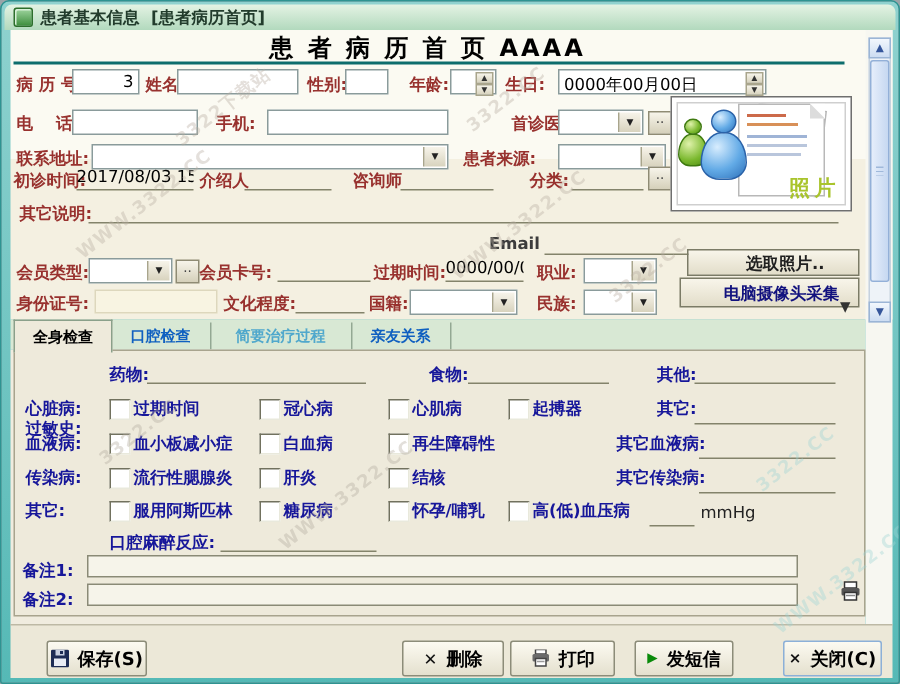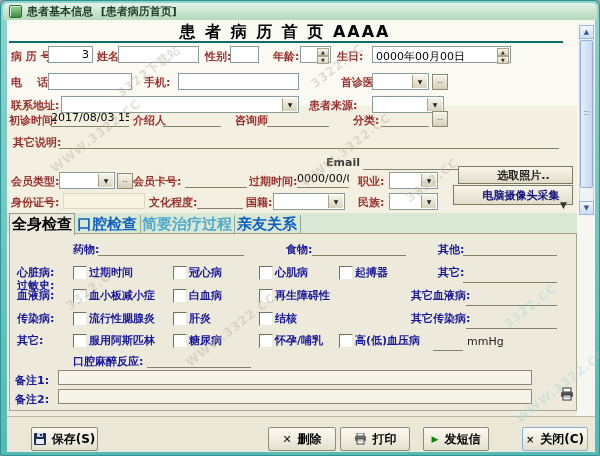--- a/index.html
+++ b/index.html
@@ -38,21 +38,21 @@
   .spnb span{flex:1;background:linear-gradient(#f7f4ea,#d8d3be);border:1px solid #a9a58c;
     font-size:5px;line-height:6px;text-align:center;color:#333;}
   .brw{position:absolute;width:14px;height:14px;background:linear-gradient(#f7f4ea,#d5d0ba);
     border:1px solid #8f8b74;font-size:9px;line-height:11px;text-align:center;color:#444;}
   .cb{position:absolute;width:12px;height:12px;background:#fff;border:1px solid;
     border-color:#71715e #e9e9dc #e9e9dc #71715e;}
   .btn{position:absolute;height:22px;background:linear-gradient(#fcfaf1,#e4e0ce);
     border:1px solid #8c8c79;border-radius:2px;display:flex;align-items:center;
     justify-content:center;gap:6px;font-size:12px;font-weight:bold;color:#000;cursor:default;}
   .tab{position:absolute;display:flex;align-items:center;justify-content:center;
-    font-size:15px;font-weight:bold;border-right:1px solid #93a893;}
+    font-size:10px;font-weight:bold;border-right:1px solid #93a893;}
   .wm{position:absolute;font-size:12px;font-weight:bold;letter-spacing:1px;
     transform:rotate(-38deg);pointer-events:none;z-index:60;white-space:pre;opacity:.38;}
   
   .photo{position:absolute;left:446px;top:63px;width:119px;height:75px;background:#fff;
     border:1px solid #6f6f6f;box-shadow:inset 0 0 0 3px #fff, inset 0 0 0 4px #cfcfcf;}
   .sheet{position:absolute;background:#fff;border:1px solid #b8b8b8;}
   .pline{position:absolute;height:2px;}
   .bud{position:absolute;}
   .caption{position:absolute;color:#a9c42c;font-weight:bold;font-size:14px;letter-spacing:3px;}
   .pbtn{position:absolute;background:linear-gradient(#f8f5ea,#e2ddc9);border:1px solid #7b7b66;
@@ -163,20 +163,36 @@
   <span class="ulf" style="left:196px;top:192px;width:46px;"></span>
   <span class="lr" style="left:245px;top:194px;">国籍:</span>
   <span class="dd" style="left:272px;top:192px;width:72px;">
     <span class="dda">▼</span>
   </span>
   <span class="lr" style="left:357px;top:194px;">民族:</span>
   <span class="dd" style="left:388px;top:192px;width:49px;">
     <span class="dda">▼</span>
   </span>
 
+  <div class="photo">
+    <div class="sheet" style="left:54px;top:6px;width:44px;height:56px;transform:rotate(7deg);"></div>
+    <div class="sheet" style="left:44px;top:4px;width:56px;height:60px;">
+      <div class="pline" style="left:5px;top:6px;width:26px;background:#cc6a4a;"></div>
+      <div class="pline" style="left:5px;top:12px;width:34px;background:#d89058;"></div>
+      <div class="pline" style="left:5px;top:20px;width:40px;background:#9fb4d6;"></div>
+      <div class="pline" style="left:5px;top:26px;width:40px;background:#b9c6dc;"></div>
+      <div class="pline" style="left:5px;top:32px;width:36px;background:#b9c6dc;"></div>
+      <div class="abs" style="right:-1px;top:-1px;width:0;height:0;border-left:10px solid #dcdcdc;border-top:10px solid #fff;"></div>
+    </div>
+    <div class="bud" style="left:8px;top:14px;width:10px;height:9px;border-radius:50%;background:radial-gradient(circle at 35% 30%,#dff2aa,#7ab82e 60%,#4e8c14);border:1px solid #3f7a10;"></div>
+    <div class="bud" style="left:4px;top:24px;width:18px;height:20px;border-radius:50% 50% 45% 45%/70% 70% 40% 40%;background:radial-gradient(circle at 35% 30%,#dff2aa,#7ab82e 60%,#4e8c14);border:1px solid #3f7a10;"></div>
+    <div class="bud" style="left:26px;top:8px;width:15px;height:14px;border-radius:50%;background:radial-gradient(circle at 35% 30%,#d8edfe,#62aae6 55%,#2d6fb8);border:1px solid #2a62a8;"></div>
+    <div class="bud" style="left:19px;top:23px;width:29px;height:30px;border-radius:50% 50% 45% 45%/70% 70% 40% 40%;background:radial-gradient(circle at 35% 30%,#d8edfe,#62aae6 55%,#2d6fb8);border:1px solid #2a62a8;"></div>
+    <span class="caption" style="right:7px;bottom:5px;">照片</span>
+  </div>
   <div class="pbtn" style="left:457px;top:165px;width:97px;height:16px;color:#202020;">选取照片..</div>
   <div class="pbtn" style="left:452px;top:184px;width:102px;height:18px;color:#12127e;">电脑摄像头采集</div>
 
   <div class="sb-track"></div>
   <div class="sb-btn" style="top:24px;">▲</div>
   <div class="sb-thumb" style="top:39px;height:148px;">
     <span class="sb-grip"></span>
   </div>
   <div class="sb-btn" style="top:200px;">▼</div>
   <span class="abs" style="left:559px;top:199px;font-size:9px;color:#333;">▼</span>

